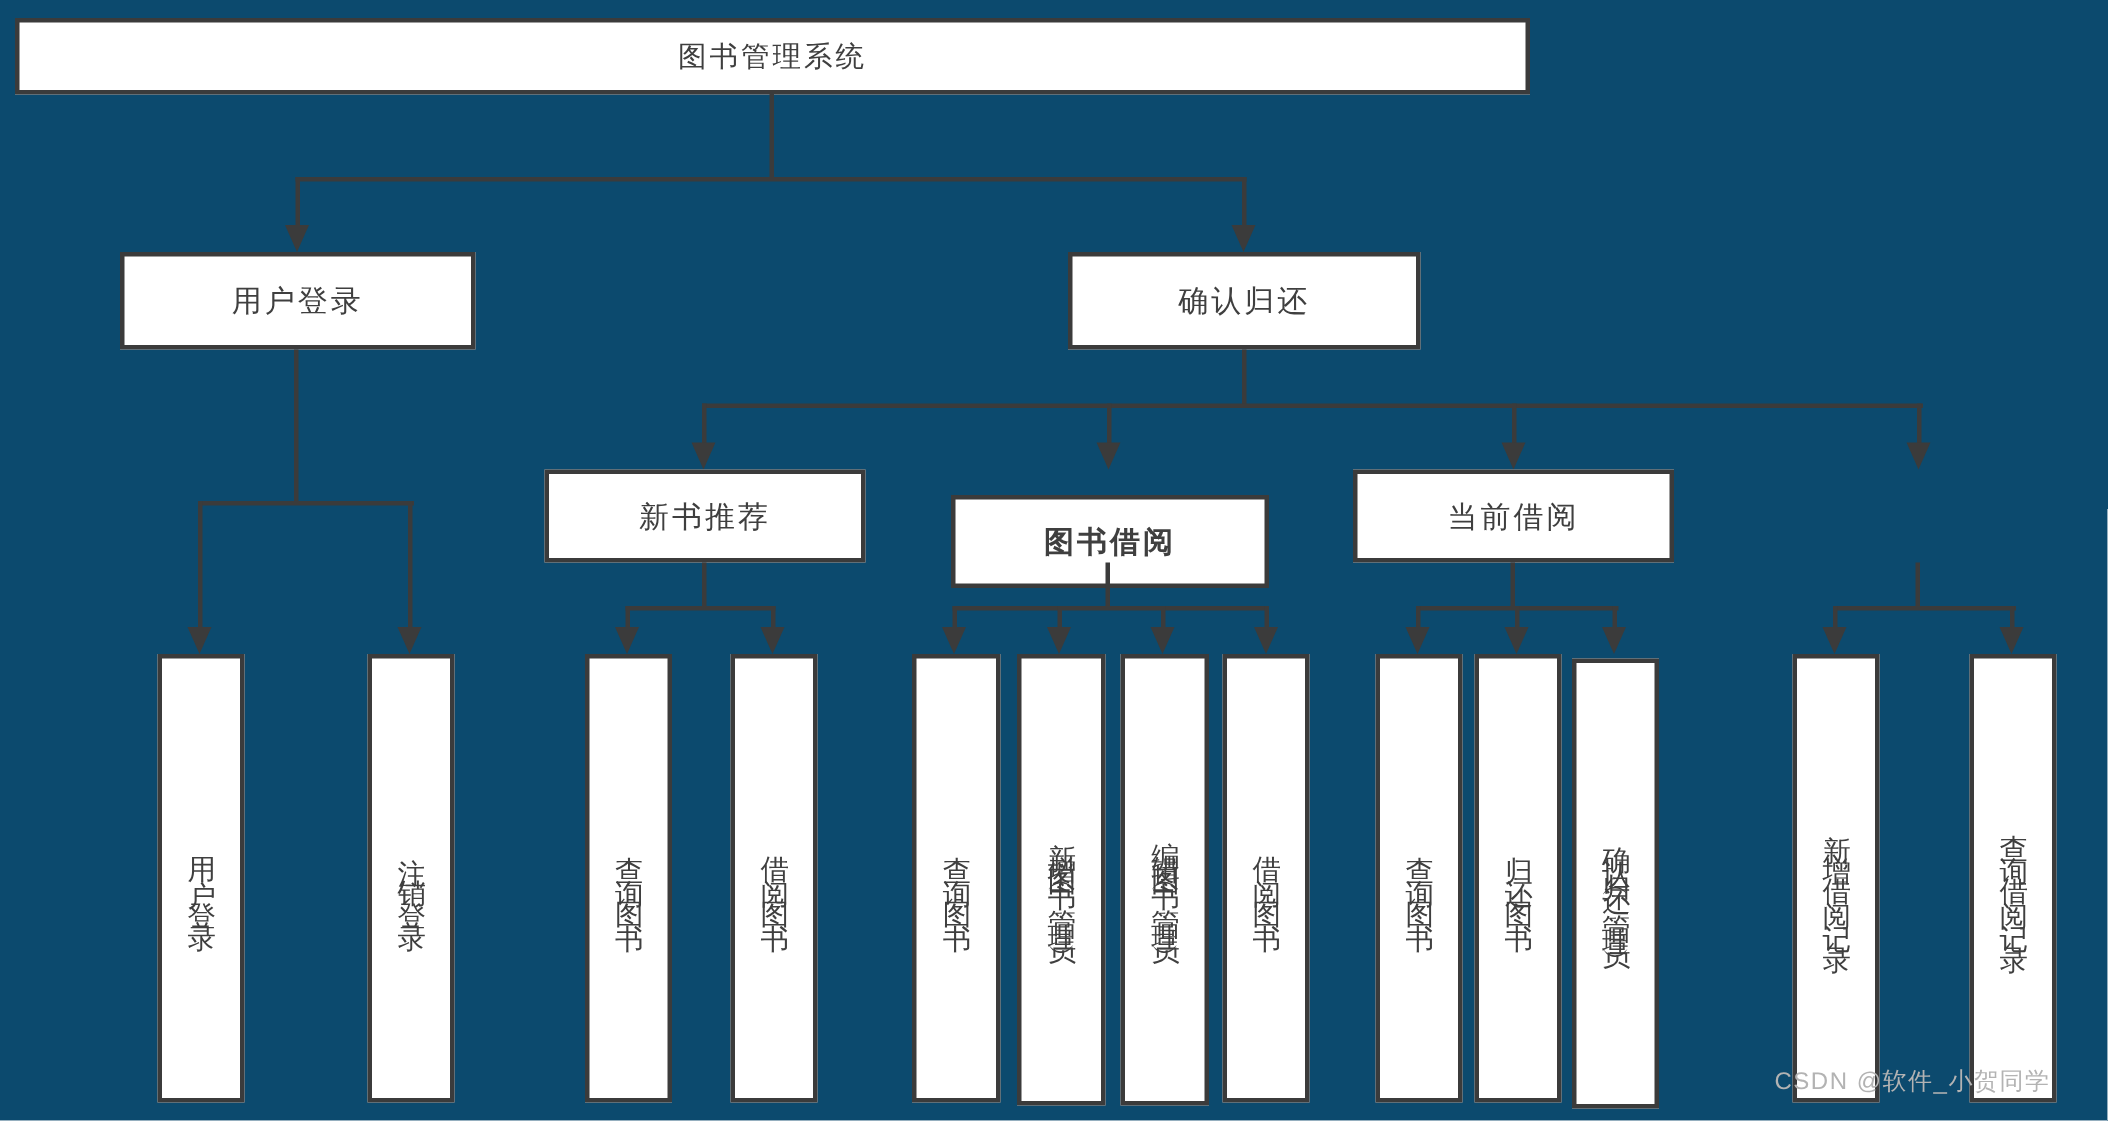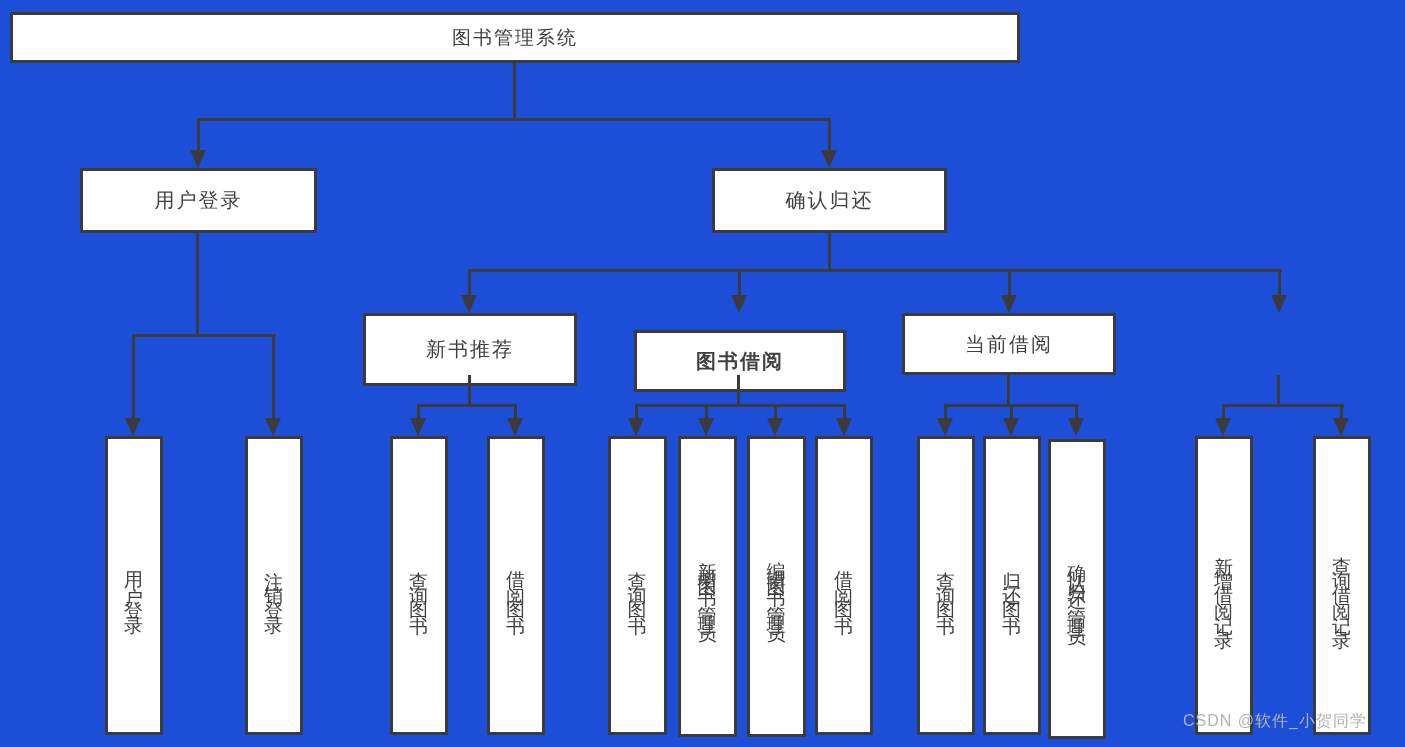--- a/index.html
+++ b/index.html
@@ -1,17 +1,17 @@
 <!DOCTYPE html>
 <html><head>
 <meta charset="utf-8">
 <style>
   html,body{margin:0;padding:0;background:#fff;}
   #stage{
-    position:relative;width:1405px;height:747px;background:#1d4ed8;overflow:hidden;
+    position:relative;width:1405px;height:747px;background:#0c4a6e;overflow:hidden;
     font-family:"Liberation Sans","DejaVu Sans",sans-serif;
   }
   .node{
     position:absolute;box-sizing:border-box;background:#ffffff;
     border:3px solid #3b3b3b;color:#3f3f3f;
     display:flex;align-items:center;justify-content:center;
   }
   .h-node{font-size:20px;letter-spacing:2px;white-space:nowrap;}
   .root-node{font-size:19px;}
   .vtext{
@@ -65,21 +65,21 @@
   <div class="hline" style="left:468px;top:269px;width:814px;"></div>
   <div class="vline" style="left:468px;top:269px;height:28px;"></div>
   <div class="arrow" style="left:461px;top:295px;"></div>
   <div class="vline" style="left:738px;top:269px;height:28px;"></div>
   <div class="arrow" style="left:731px;top:295px;"></div>
   <div class="vline" style="left:1008px;top:269px;height:28px;"></div>
   <div class="arrow" style="left:1001px;top:295px;"></div>
   <div class="vline" style="left:1278px;top:269px;height:28px;"></div>
   <div class="arrow" style="left:1271px;top:295px;"></div>
 
-  <div class="node h-node" style="left:363px;top:313px;width:214px;height:73px;">
+  <div class="node h-node" style="left:363px;top:313px;width:214px;height:62px;">
     <span>新书推荐</span>
   </div>
   <div class="node h-node" style="left:634px;top:330px;width:212px;height:62px;font-weight:bold;">
     <span>图书借阅</span>
   </div>
   <div class="node h-node" style="left:902px;top:313px;width:214px;height:62px;">
     <span>当前借阅</span>
   </div>
 
   <div class="vline" style="left:468px;top:375px;height:31px;"></div>

